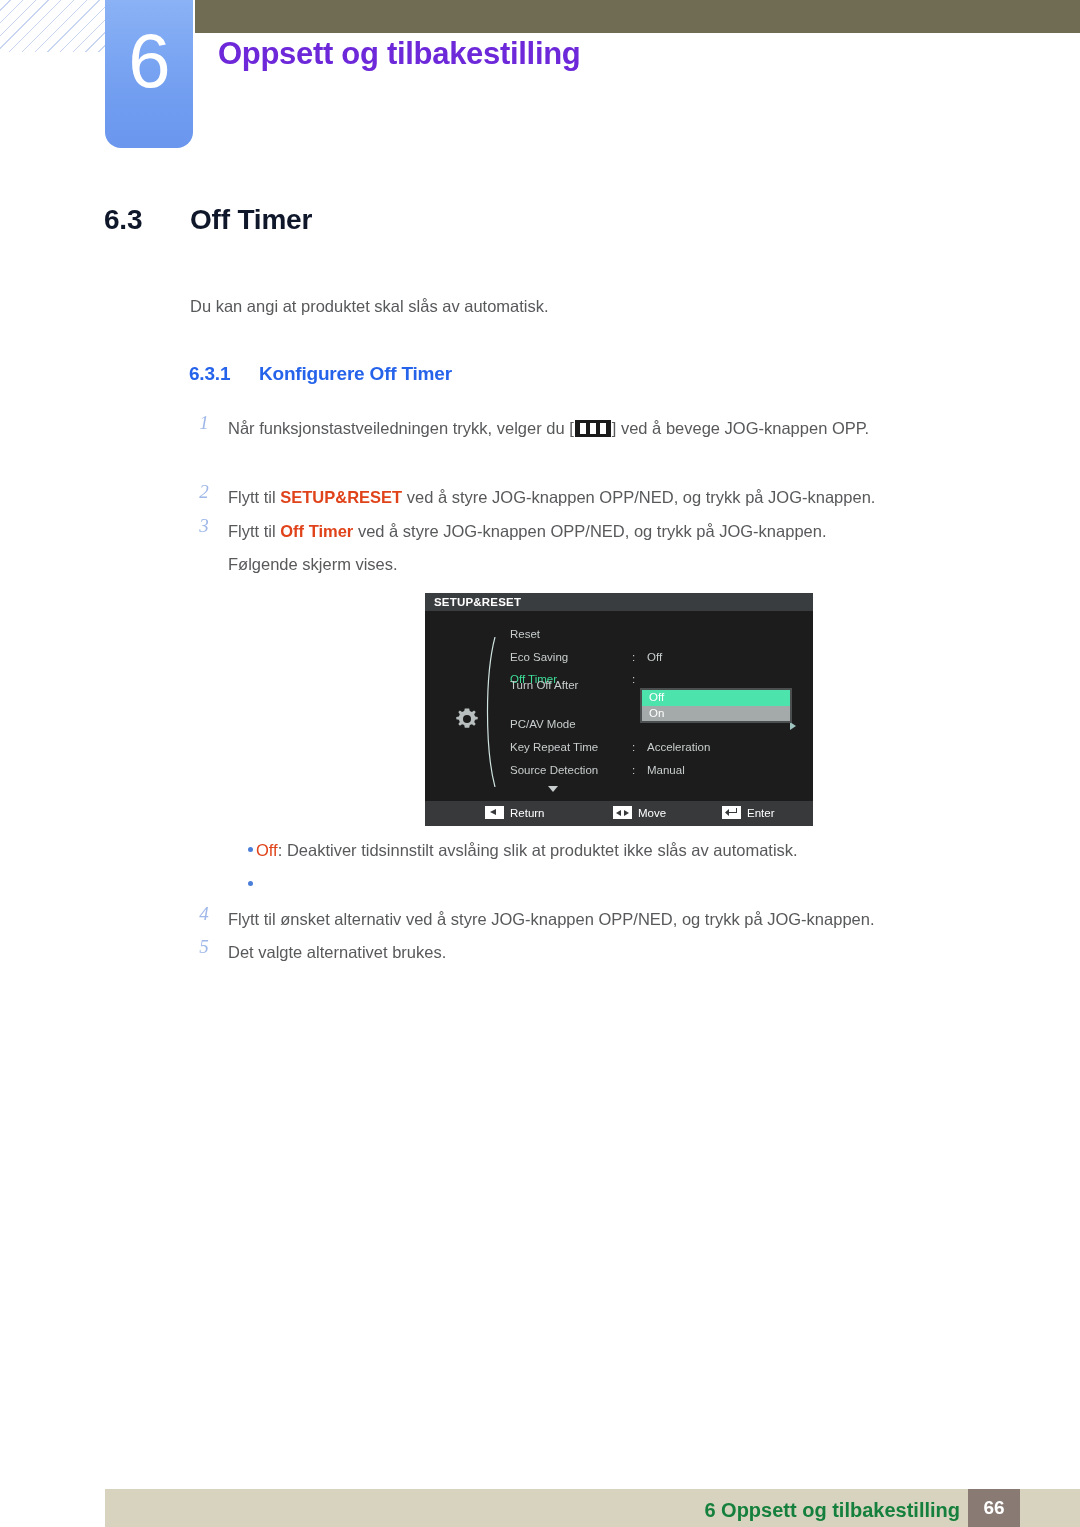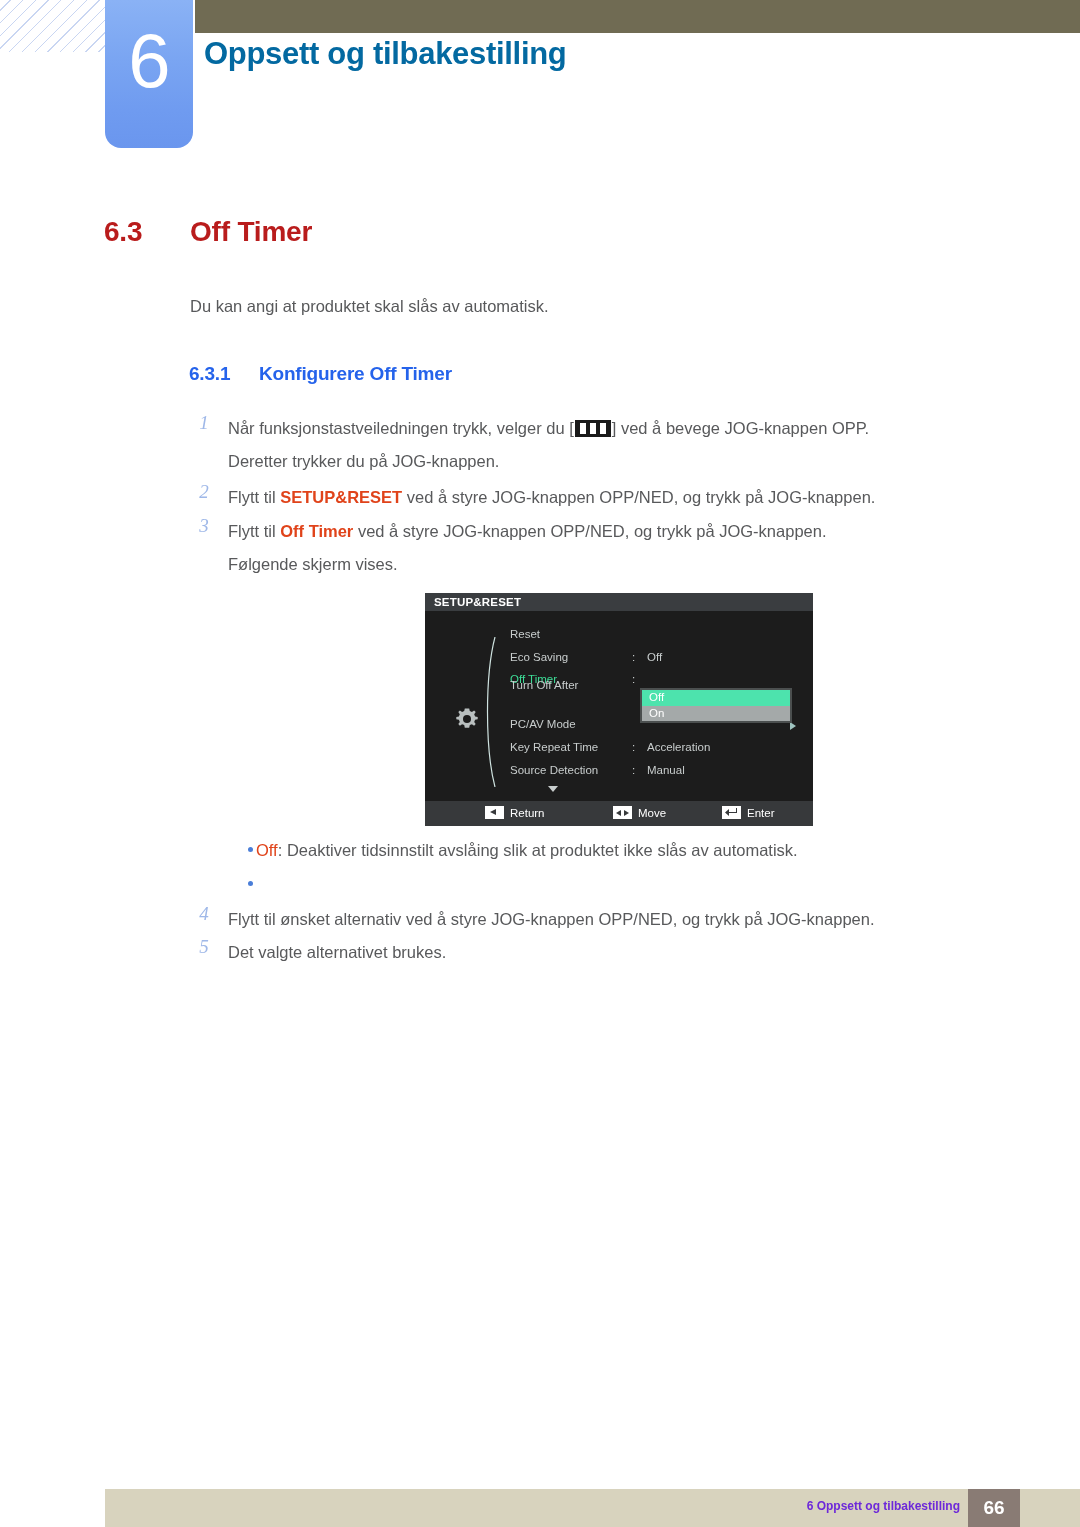--- a/index.html
+++ b/index.html
@@ -38,33 +38,33 @@
     text-align: center;
     letter-spacing: -1px;
   }
 
   .olive-bar {
     position: absolute; left: 195px; top: 0; width: 885px; height: 33px;
     background: #706b53;
   }
 
   .chapter-title {
-    position: absolute; left: 204px; top: 36px;
+    position: absolute; left: 218px; top: 36px;
     font-size: 31px;
     font-weight: bold;
-    color: #0369a1;
+    color: #6d28d9;
     letter-spacing: -0.3px;
   }
 
   
   .content { position: absolute; left: 0; top: 0; width: 1080px; }
 
   .h2 {
-    position: absolute; left: 104px; top: 216px;
-    font-size: 28px; font-weight: bold; color: #b91c1c;
+    position: absolute; left: 104px; top: 204px;
+    font-size: 28px; font-weight: bold; color: #0f172a;
     letter-spacing: -0.2px;
   }
   .h2 .num { display: inline-block; width: 86px; }
 
   .intro {
     position: absolute; left: 190px; top: 297px;
     font-size: 16.5px; color: #58595b;
   }
 
   .h3 {
@@ -198,21 +198,21 @@
   .fb-enter svg { position: absolute; left: 3px; top: 2px; }
 
   
   .footer { position: absolute; left: 0; top: 1489px; width: 1080px; height: 38px; }
   .footer-bar {
     position: absolute; left: 105px; top: 0; width: 975px; height: 38px;
     background: #d8d3be;
   }
   .footer-text {
     position: absolute; right: 120px; top: 10px;
-    font-size: 12px; font-weight: bold; color: #6d28d9;
+    font-size: 20px; font-weight: bold; color: #15803d;
   }
   .footer-page {
     position: absolute; left: 968px; top: 0; width: 52px; height: 38px;
     background: #897b74;
     color: #ffffff; font-size: 19px; font-weight: bold;
     text-align: center; line-height: 38px;
   }
 </style>
 </head>
 <body>
@@ -233,21 +233,20 @@
   <div class="intro">Du kan angi at produktet skal slås av automatisk.</div>
 
   <div class="h3">
     <span class="num">6.3.1</span><span>Konfigurere Off Timer</span>
   </div>
 
   <div class="step" style="top:412px;">
     <div class="sn">1</div>
     <div class="sbody">
       <span>Når funksjonstastveiledningen trykk, velger du [</span><span class="keyicon"><i></i><i></i><i></i></span><span>] ved å bevege JOG-knappen OPP.</span>
-      <div>Deretter trykker du på JOG-knappen.</div>
     </div>
   </div>
 
   <div class="step" style="top:481px;">
     <div class="sn">2</div>
     <div class="sbody">
       <span>Flytt til </span><span class="hl-orange">SETUP&amp;RESET</span><span> ved å styre JOG-knappen OPP/NED, og trykk på JOG-knappen.</span>
     </div>
   </div>
 

